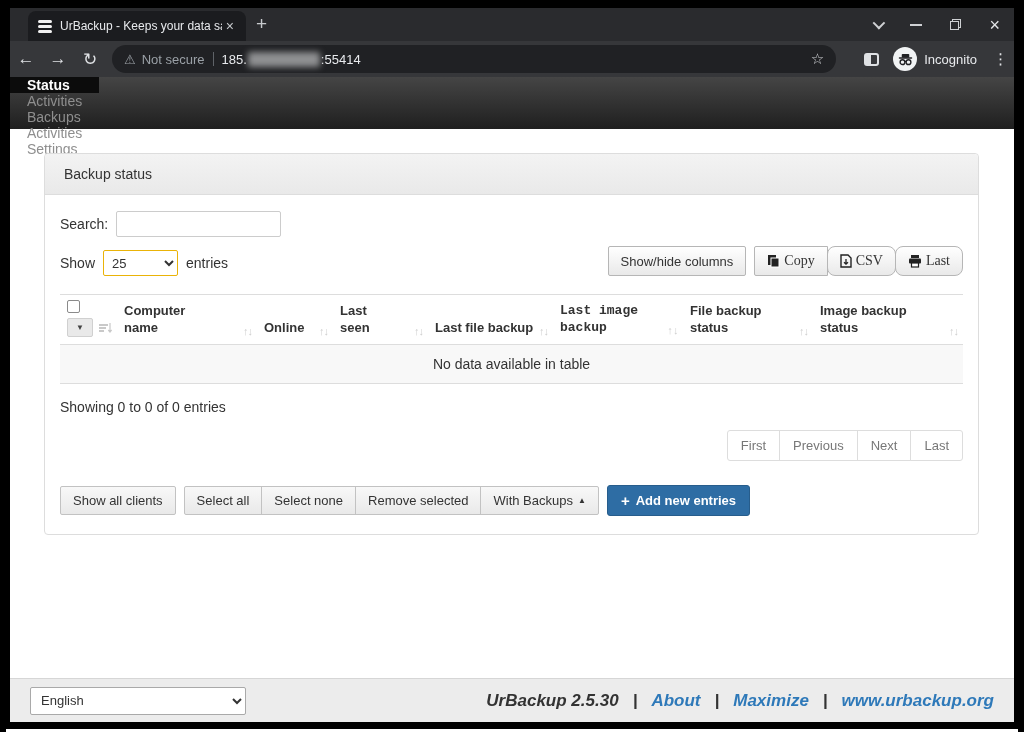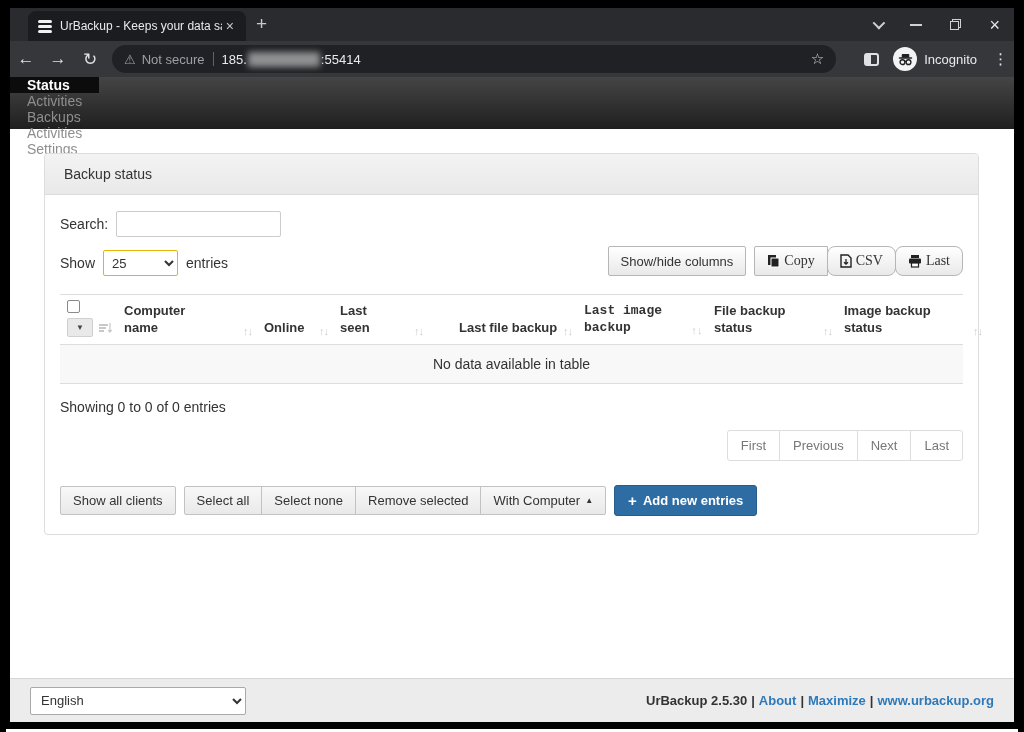--- a/index.html
+++ b/index.html
@@ -73,21 +73,21 @@
 
   .tbl { margin-top:18px; border-top:1px solid #ddd; }
   .thead { display:flex; align-items:flex-end; border-bottom:1px solid #ddd; padding:5px 0 7px 0; }
   .th { display:flex; align-items:flex-end; font-size:13px; font-weight:bold; color:#333; padding:0 6px; }
   .th-label { line-height:1.35; }
   .sorts { color:#cfcfcf; font-size:11px; font-weight:normal; margin-left:auto; padding-left:4px; letter-spacing:-1px; }
   .c0 { width:58px; flex:none; display:flex; flex-direction:column; align-items:flex-start; gap:5px; padding-left:7px; }
   .c1 { width:140px; flex:none; } .c1 .th-label { max-width:85px; }
   .c2 { width:76px;  flex:none; }
   .c3 { width:95px;  flex:none; } .c3 .th-label { max-width:44px; }
-  .c4 { width:125px; flex:none;margin-left:24px; }
+  .c4 { width:125px; flex:none; }
   .c5 { width:130px; flex:none;font-family:Liberation Mono, monospace; }
   .c6 { width:130px; flex:none; }
   .c7 { width:150px; flex:none; }
   .hdr-checkbox { width:13px; height:13px; border:1px solid #8a8a8a; border-radius:2px; background:#fff; }
   .c0-row { display:flex; align-items:center; gap:6px; }
   .caret-btn { width:26px; height:19px; background:#e9e9e9; border:1px solid #d0d0d0; border-radius:2px; display:flex; align-items:center; justify-content:center; }
   .caret-down { color:#444; font-size:8px; line-height:1; }
   .empty-row { background:#f8f8f8; border-bottom:1px solid #ddd; text-align:center; padding:11px 0; font-size:14px; color:#333; }
   .info-text { font-size:14px; color:#333; margin-top:15px; }
 
@@ -105,21 +105,21 @@
   .grp .act-btn:first-child { border-radius:2px 0 0 2px; margin-left:8px; }
   .grp .act-btn:last-child { border-radius:0 2px 2px 0; }
   .grp { display:flex; }
   .caret-up { font-size:8px; margin-left:5px; color:#333; }
   .btn-primary { height:31px; display:inline-flex; align-items:center; gap:6px; padding:0 13px; margin-left:8px;
                  background:#2e6da4; border:1px solid #275d8c; border-radius:3px; color:#fff; font-size:13px; font-weight:bold; cursor:pointer; }
   .btn-primary .plus { font-size:15px; font-weight:bold; }
 
   .footer { position:absolute; left:0; right:0; bottom:0; height:44px; background:#ececec; border-top:1px solid #d6d6d6; display:flex; align-items:center; padding:0 20px; }
   .lang-select { width:216px; height:28px; border:1px solid #a9a9a9; border-radius:2px; background:#fff; font-size:13px; color:#333; padding:0 6px; }
-  .foot-right { margin-left:auto; font-size:13px; font-weight:bold; color:#333; display:flex; gap:4px; align-items:center; }
+  .foot-right { margin-left:auto; font-size:17px; font-weight:bold; color:#333; display:flex; gap:14px; align-items:center;font-style:italic; }
   .foot-link { color:#2e79b9; cursor:pointer; }
   .sep { color:#333; }
 </style>
 </head>
 <body>
 
 <div class="stage">
 
   <div class="titlebar">
     <div class="tab">
@@ -291,21 +291,21 @@
           </div>
         </div>
 
         <div class="actions-row">
           <button class="act-btn">Show all clients</button>
           <div class="grp">
             <button class="act-btn">Select all</button>
             <button class="act-btn">Select none</button>
             <button class="act-btn">Remove selected</button>
             <button class="act-btn">
-              <span>With Computer</span>
+              <span>With Backups</span>
               <span class="caret-up">▲</span>
             </button>
           </div>
           <button class="btn-primary">
             <span class="plus">+</span>
             <span>Add new entries</span>
           </button>
         </div>
 
       </div>

